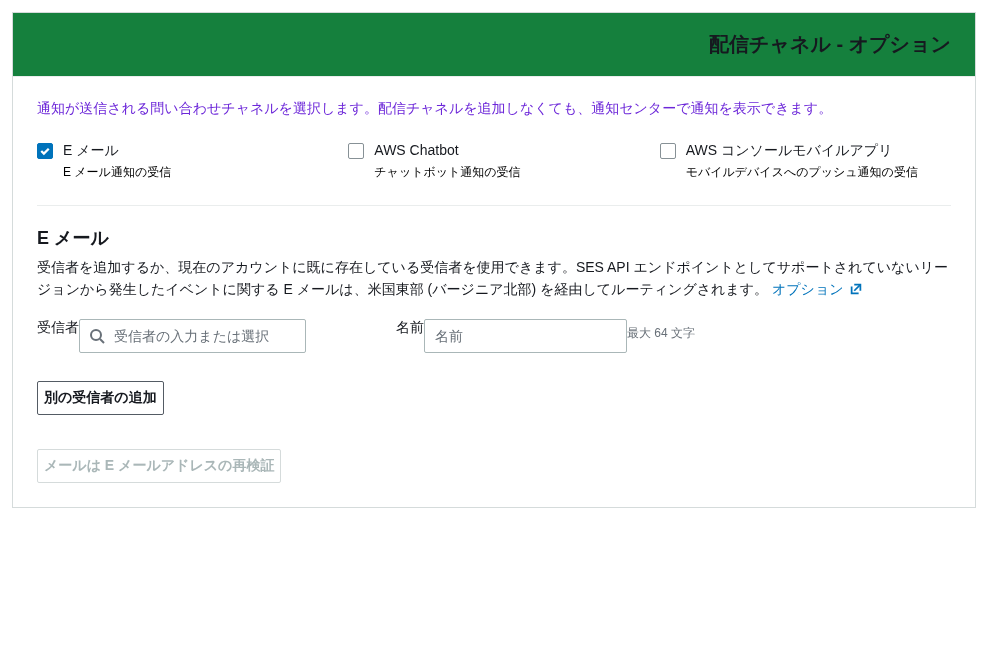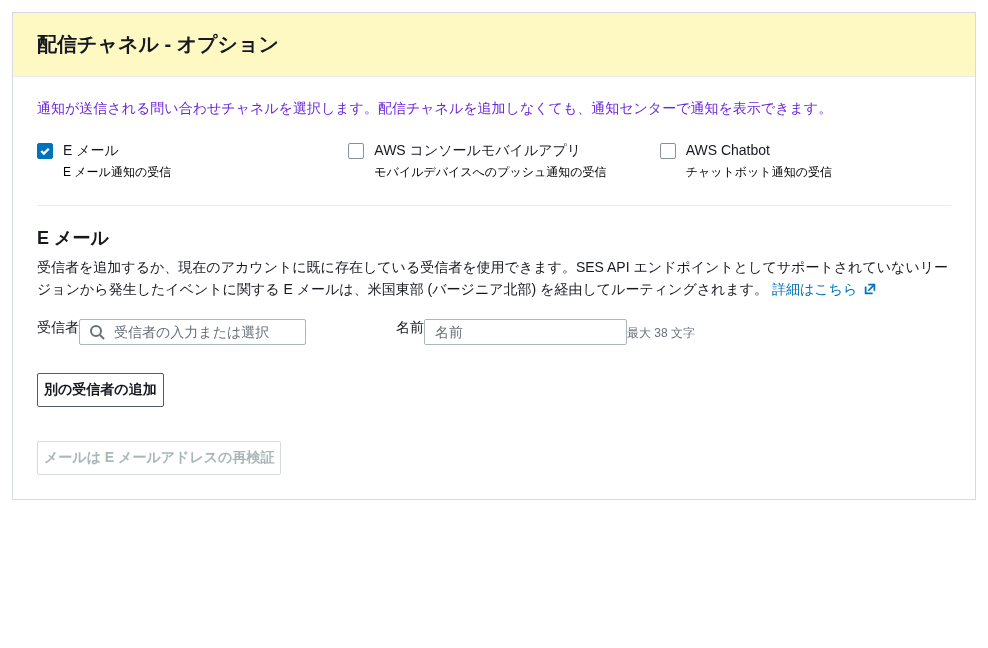--- a/index.html
+++ b/index.html
@@ -9,21 +9,22 @@
       color: #16191f;
       padding: 12px;
     }
     .panel {
       border: 1px solid #d5dbdb;
       background: #ffffff;
     }
     .panel-header {
       padding: 18px 24px;
       border-bottom: 1px solid #eaeded;
-      background: #fef9c3;
+      background: #15803d;
+      text-align: right;
     }
     .panel-header h2 {
       font-size: 20px;
       font-weight: 700;
       color: #16191f;
     }
     .panel-body {
       padding: 20px 24px 24px 24px;
     }
     .description {
@@ -144,21 +145,21 @@
     }
     .input-wrap .search-icon svg {
       width: 16px;
       height: 16px;
       stroke: #687078;
       fill: none;
       stroke-width: 2;
     }
     .text-input {
       width: 100%;
-      height: 26px;
+      height: 34px;
       border: 1px solid #aab7b8;
       border-radius: 2px;
       padding: 0 10px;
       font-size: 14px;
       color: #16191f;
       background: #ffffff;
     }
     .text-input.with-icon { padding-left: 34px; }
     .text-input::placeholder { color: #687078; }
     .helper {
@@ -208,40 +209,40 @@
           <div class="channel-label">E メール</div>
           <div class="channel-sub">E メール通知の受信</div>
         </div>
       </div>
 
       <div class="channel">
         <div class="checkbox">
           
         </div>
         <div class="channel-info">
-          <div class="channel-label">AWS コンソールモバイルアプリ</div>
-          <div class="channel-sub">モバイルデバイスへのプッシュ通知の受信</div>
+          <div class="channel-label">AWS Chatbot</div>
+          <div class="channel-sub">チャットボット通知の受信</div>
         </div>
       </div>
 
       <div class="channel">
         <div class="checkbox">
           
         </div>
         <div class="channel-info">
-          <div class="channel-label">AWS Chatbot</div>
-          <div class="channel-sub">チャットボット通知の受信</div>
+          <div class="channel-label">AWS コンソールモバイルアプリ</div>
+          <div class="channel-sub">モバイルデバイスへのプッシュ通知の受信</div>
         </div>
       </div>
     </div>
 
     <div>
       <h3 class="section-title">E メール</h3>
       <p class="section-desc">
-        <span>受信者を追加するか、現在のアカウントに既に存在している受信者を使用できます。SES API エンドポイントとしてサポートされていないリージョンから発生したイベントに関する E メールは、米国東部 (バージニア北部) を経由してルーティングされます。 </span><a class="link"><span>詳細はこちら </span><svg viewBox="0 0 16 16">
+        <span>受信者を追加するか、現在のアカウントに既に存在している受信者を使用できます。SES API エンドポイントとしてサポートされていないリージョンから発生したイベントに関する E メールは、米国東部 (バージニア北部) を経由してルーティングされます。 </span><a class="link"><span>オプション </span><svg viewBox="0 0 16 16">
               <path d="M6 3 H13 V10"></path>
               <path d="M13 3 L6 10"></path>
               <path d="M11 13 H3 V5"></path>
             </svg></a>
       </p>
 
       <div class="form-row">
         <div class="form-group recipient">
           <label class="form-label">受信者</label>
           <div class="input-wrap">
@@ -252,21 +253,21 @@
                 </svg>
             </span>
             <input type="text" class="text-input with-icon" placeholder="受信者の入力または選択" style="">
           </div>
         </div>
         <div class="form-group name">
           <label class="form-label">名前</label>
           <div class="input-wrap">
             <input type="text" class="text-input" placeholder="名前" style="">
           </div>
-          <div class="helper">最大 38 文字</div>
+          <div class="helper">最大 64 文字</div>
         </div>
       </div>
 
       <div class="add-block">
         <button class="btn">別の受信者の追加</button>
       </div>
 
       <div class="reval-block">
         <button class="btn disabled">メールは E メールアドレスの再検証</button>
       </div>

